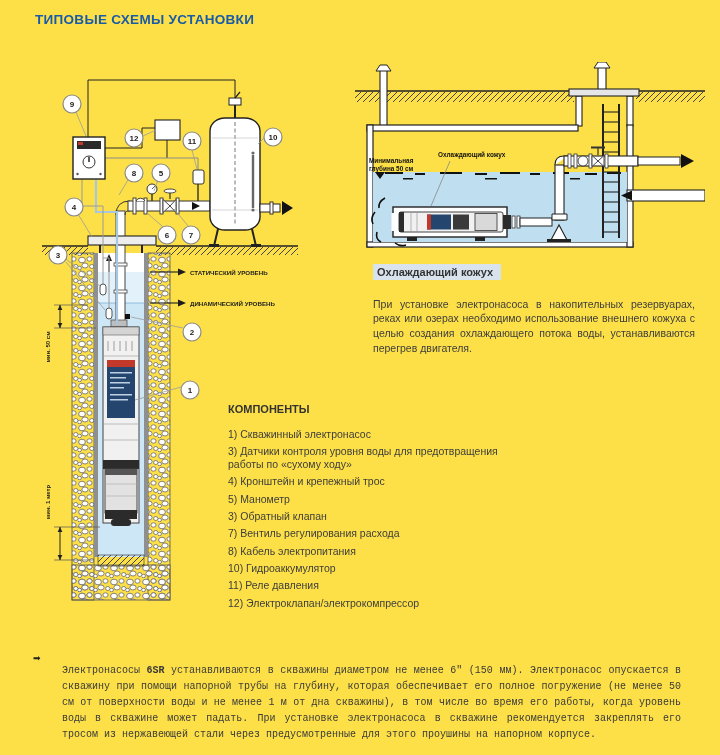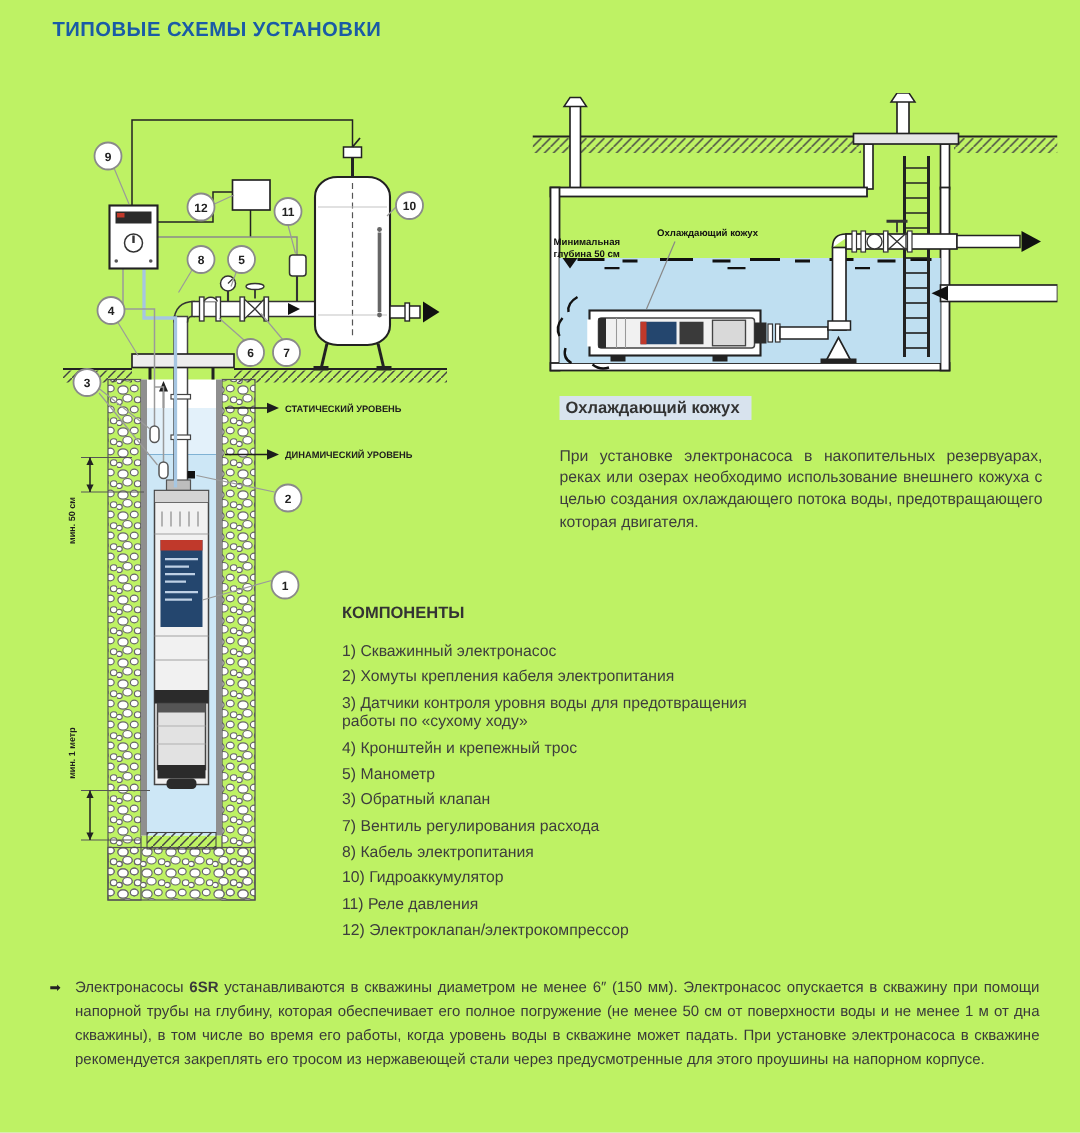--- a/index.html
+++ b/index.html
@@ -1,28 +1,28 @@
 <!DOCTYPE html>
 <html><head>
 <meta charset="utf-8">
 <style>
   html,body{margin:0;padding:0;background:#e9e9e9;}
-  .page{position:relative;width:720px;height:755px;background:#bef264;overflow:hidden;
+  .page{position:relative;width:720px;height:755px;background:#fde047;overflow:hidden;
         font-family:"Liberation Sans",sans-serif;color:#3d3d3d;}
   .abs{position:absolute;}
   .page-title{left:35px;top:12px;font-size:13.5px;font-weight:bold;color:#1a5ba6;letter-spacing:.3px;}
   .cool-heading{left:373px;top:264px;background:#d8e3ee;color:#333;font-size:11px;font-weight:bold;
                 padding:2px 6px 2px 4px;min-width:118px;}
   .cool-body{left:373px;top:286px;width:322px;font-size:10.5px;line-height:1.42;text-align:justify;color:#3d3d3d;}
   .comp-heading{left:228px;top:388px;font-size:11px;font-weight:bold;color:#333;margin-top:15px;}
   .comp-list{left:228px;top:408px;width:300px;font-size:10.5px;color:#3d3d3d;margin-top:20px;}
   .comp-item{margin-bottom:5px;line-height:1.18;}
   .footnote{left:33px;top:651px;width:660px;display:flex;gap:5px;font-size:10px;color:#3a3a3a;}
   .footnote-marker{flex:0 0 12px;font-size:9px;line-height:1.7;color:#222;}
-  .footnote-text{margin:0;text-align:justify;line-height:1.6;}
+  .footnote-text{margin:12px;text-align:justify;line-height:1.6;font-family:Liberation Mono, monospace;}
   .footnote-text b{font-weight:bold;}
   svg text{font-family:"Liberation Sans",sans-serif;}
   .lvl-label{font-size:6.2px;font-weight:bold;fill:#1d1d1d;}
   .dim-label{font-size:6px;font-weight:bold;fill:#1d1d1d;}
   .callout-num{font-size:8px;font-weight:bold;fill:#222;text-anchor:middle;}
   .rd-label{font-size:6.4px;font-weight:bold;fill:#111;}
 </style>
 </head>
 <body>
 
@@ -404,29 +404,28 @@
     <g>
       <text class="rd-label" x="14" y="101">Минимальная</text>
       <text class="rd-label" x="14" y="109">глубина 50 см</text>
       <line x1="95" y1="99" x2="76" y2="144" stroke="#888" stroke-width=".8"></line>
       <text class="rd-label" x="83" y="95">Охлаждающий кожух</text>
     </g>
   </svg>
 
   <div class="abs cool-heading">Охлаждающий кожух</div>
 
-  <p class="abs cool-body">При установке электронасоса в накопительных резервуарах, реках или озерах необходимо использование внешнего кожуха с целью создания охлаждающего потока воды, предотвращающего которая двигателя.</p>
+  <p class="abs cool-body">При установке электронасоса в накопительных резервуарах, реках или озерах необходимо использование внешнего кожуха с целью создания охлаждающего потока воды, устанавливаются перегрев двигателя.</p>
 
   <div class="abs comp-heading">КОМПОНЕНТЫ</div>
 
   <div class="abs comp-list">
 
       <div class="comp-item">1) Скважинный электронасос</div>
 
-      <div class="comp-item">2) Хомуты крепления кабеля электропитания</div>
 
       <div class="comp-item">3) Датчики контроля уровня воды для предотвращения работы по «сухому ходу»</div>
 
       <div class="comp-item">4) Кронштейн и крепежный трос</div>
 
       <div class="comp-item">5) Манометр</div>
 
       <div class="comp-item">3) Обратный клапан</div>
 
       <div class="comp-item">7) Вентиль регулирования расхода</div>

